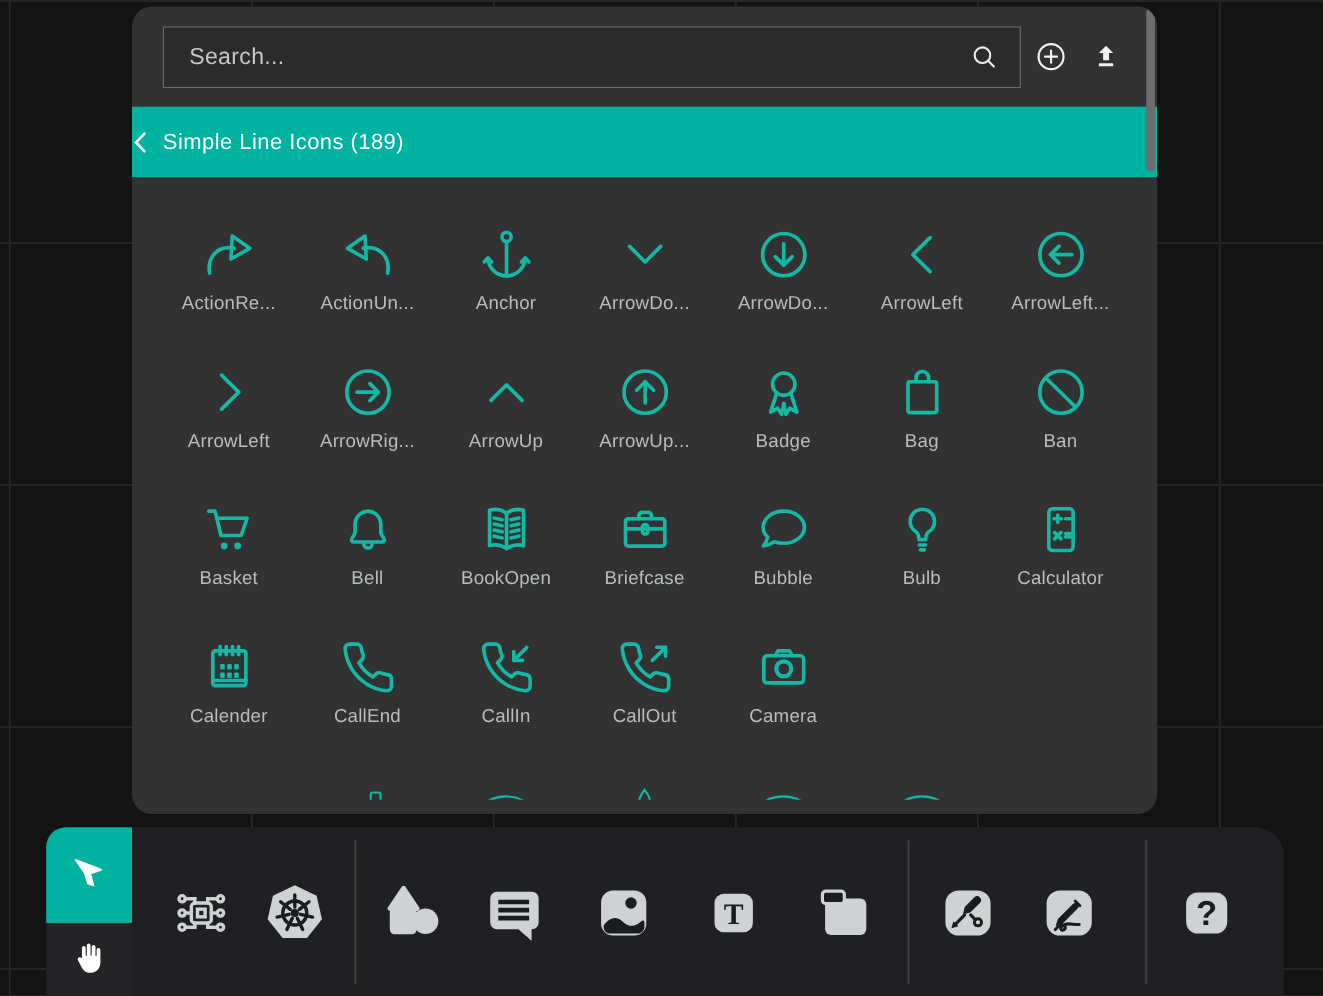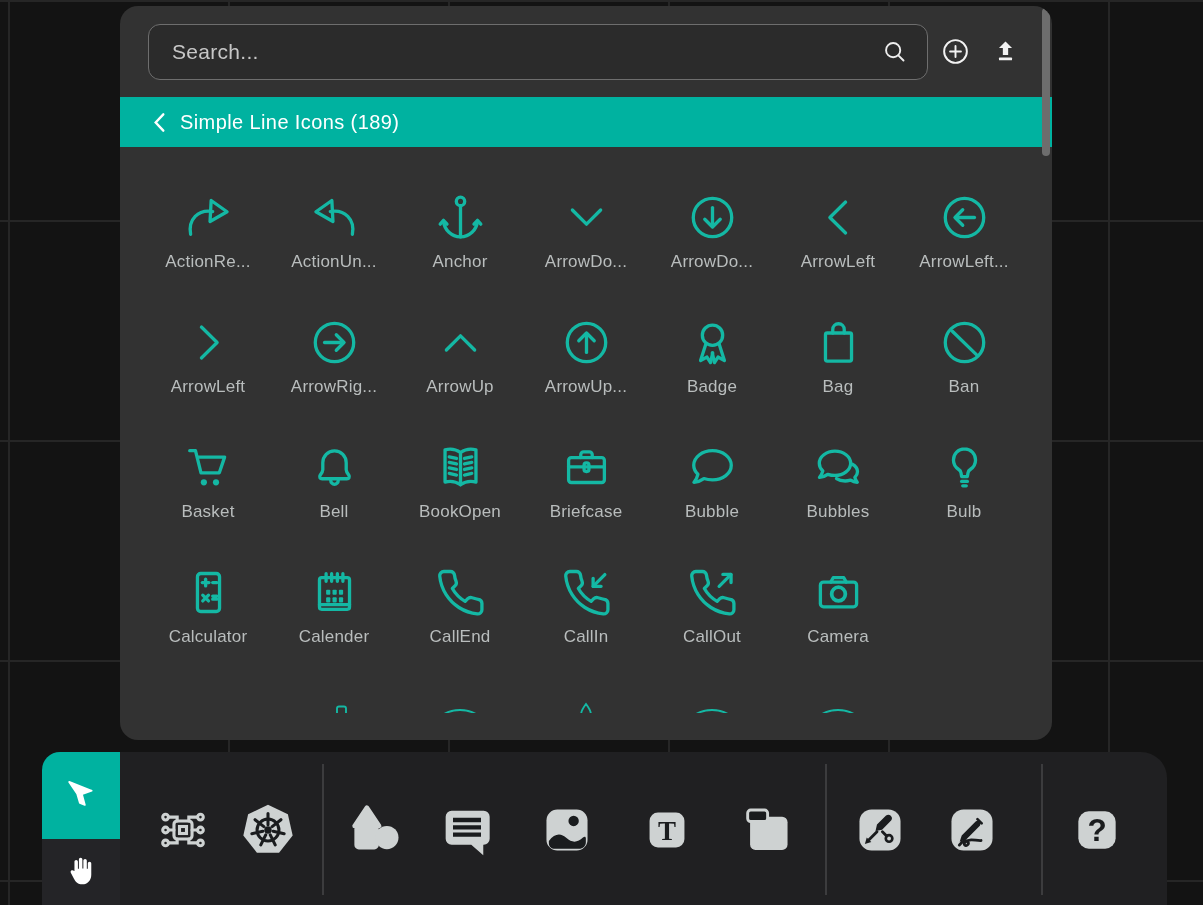--- a/index.html
+++ b/index.html
@@ -30,33 +30,33 @@
     background-position:0 0,8px 0;
   }
   
   .panel{
     position:absolute;left:120px;top:6px;width:932px;height:734px;
     background:var(--panel);border-radius:18px;overflow:hidden;
   }
   .search-row{display:flex;align-items:center;height:91px;padding-left:28px}
   .search-box{
     width:780px;height:56px;background:var(--input-bg);
-    border:1.5px solid #6e6e6e;border-radius:12px;
+    border:1.5px solid #6e6e6e;border-radius:0;
     display:flex;align-items:center;justify-content:space-between;
     padding:0 19px 0 23px;
   }
   .search-box .ph{font-size:21px;color:#c7c7c7;letter-spacing:.3px}
   .sicon{width:27px;height:27px;display:block}
   .icon-btn{background:none;border:none;display:flex;align-items:center;justify-content:center;cursor:pointer}
   .btn-plus{margin-left:13px}
   .btn-up{margin-left:21px}
   .btn-plus svg,.btn-up svg{width:29px;height:29px;display:block}
   .lib-header{
-    height:50px;background:var(--teal);display:flex;align-items:center;
-    padding-left:32px;gap:13px;cursor:pointer;
+    height:64px;background:var(--teal);display:flex;align-items:center;
+    gap:13px;cursor:pointer;
   }
   .lib-header svg{width:15px;height:21px;display:block}
   .lib-title{color:#fff;font-size:20px;letter-spacing:.4px}
   .grid{display:grid;grid-template-columns:repeat(7,126px);padding:44px 25px 0}
   .cell{height:125px;display:flex;flex-direction:column;align-items:center;cursor:pointer}
   .cell svg{width:53px;height:53px;color:var(--icon-teal)}
   .lbl{margin-top:8px;font-size:17px;color:var(--label);letter-spacing:.2px;white-space:nowrap}
   .partial-row{display:grid;grid-template-columns:repeat(7,126px);padding:0 25px;height:22px;overflow:hidden}
   .pcell{display:flex;justify-content:center}
   .pcell svg{width:74px;height:42px;color:var(--icon-teal)}
@@ -249,27 +249,20 @@
             <path d="M3.9 11.7h16.2"></path>
             <rect x="10.9" y="9.9" width="2.2" height="3.9" rx="1"></rect>
           </svg>
           <div class="lbl">Briefcase</div>
         </div>
         <div class="cell">
           <svg viewBox="0 0 24 24" fill="none" stroke="currentColor" stroke-width="1.5" stroke-linecap="round" stroke-linejoin="round">
             <path d="M12 4.4c-4.7 0-8.5 2.9-8.5 6.6 0 1.6.7 3 1.9 4.1-.3 1.3-1 2.7-1.8 3.6 1.7-.2 3.4-.9 4.5-1.7 1.2.4 2.5.6 3.9.6 4.7 0 8.5-2.9 8.5-6.6S16.7 4.4 12 4.4z"></path>
           </svg>
           <div class="lbl">Bubble</div>
-        </div>
-        <div class="cell">
-          <svg viewBox="0 0 24 24" fill="none" stroke="currentColor" stroke-width="1.5" stroke-linecap="round" stroke-linejoin="round">
-            <path d="M10.4 4.6c-3.9 0-7.1 2.5-7.1 5.5 0 1.3.6 2.5 1.6 3.5-.3 1-.8 2.1-1.5 2.9 1.4-.2 2.8-.7 3.7-1.4 1 .3 2.1.5 3.3.5 3.9 0 7.1-2.5 7.1-5.5s-3.2-5.5-7.1-5.5z"></path>
-            <path d="M18.3 10.5c1.4.8 2.3 2 2.3 3.4 0 1-.5 1.9-1.2 2.6.2.8.6 1.6 1.1 2.2-1.1-.1-2.2-.5-3-1-.8.2-1.6.4-2.5.4-1.5 0-2.9-.4-3.9-1.1"></path>
-          </svg>
-          <div class="lbl">Bubbles</div>
         </div>
         <div class="cell">
           <svg viewBox="0 0 24 24" fill="none" stroke="currentColor" stroke-width="1.5" stroke-linecap="round" stroke-linejoin="round">
             <path d="M12 3.6c-2.8 0-5 2.2-5 5 0 1.8 1 3.4 2.4 4.3.5.3.9.9 1 1.5l.3 1.7h2.6l.3-1.7c.1-.6.5-1.2 1-1.5C16 12 17 10.4 17 8.6c0-2.8-2.2-5-5-5z"></path>
             <path d="M10.7 18.3h2.6"></path>
             <path d="M11.2 20.3h1.6"></path>
           </svg>
           <div class="lbl">Bulb</div>
         </div>
         <div class="cell">

